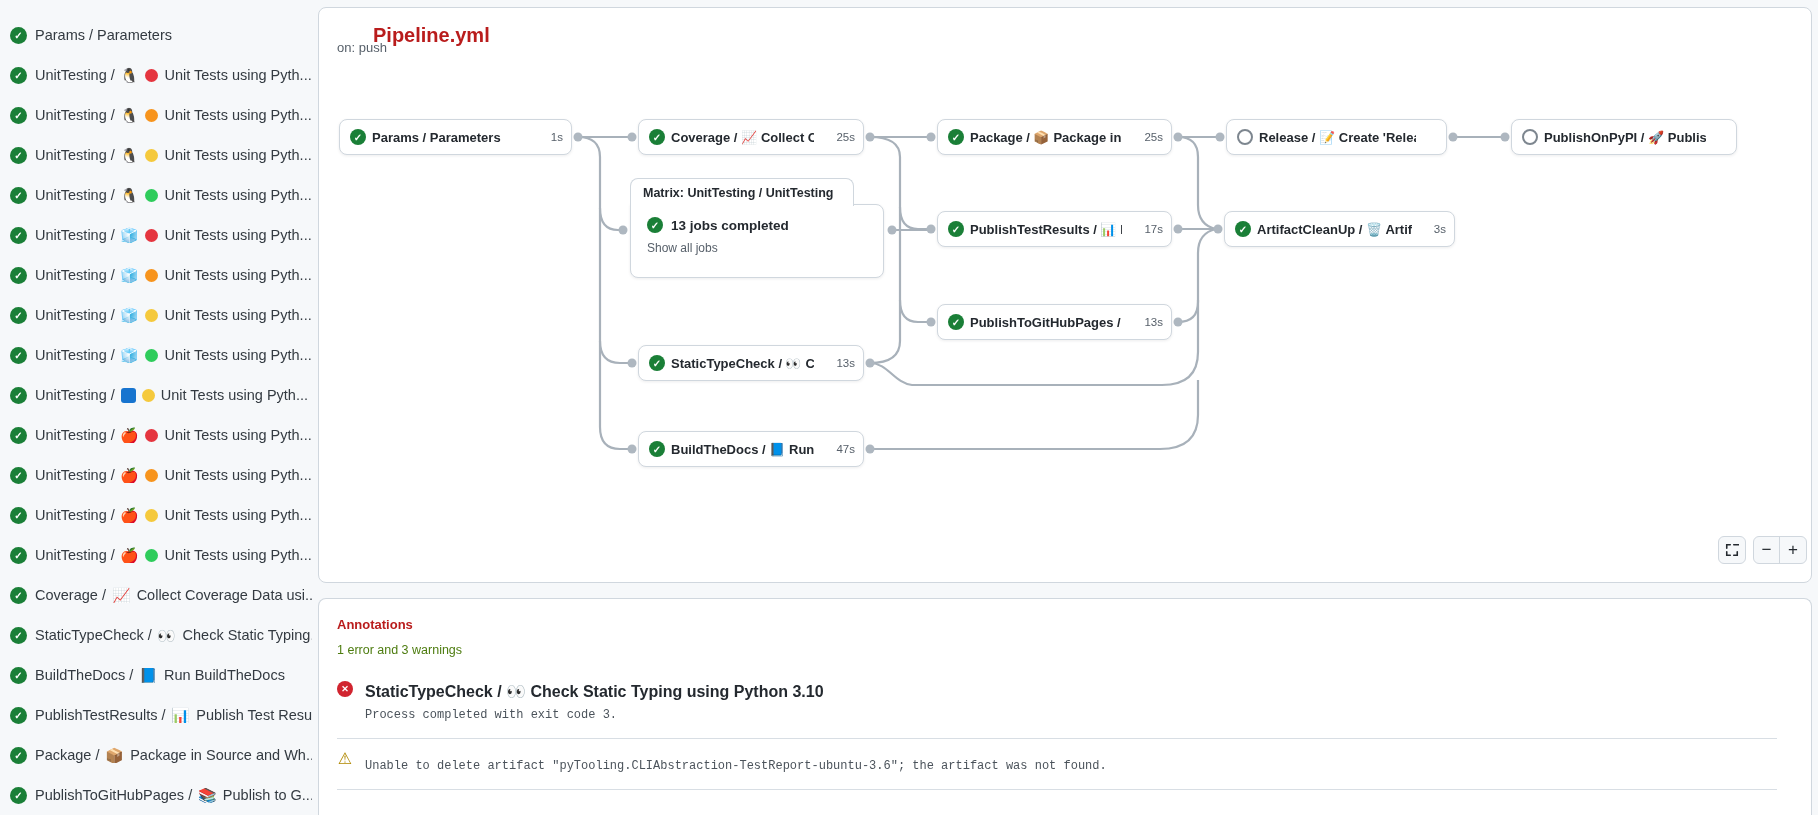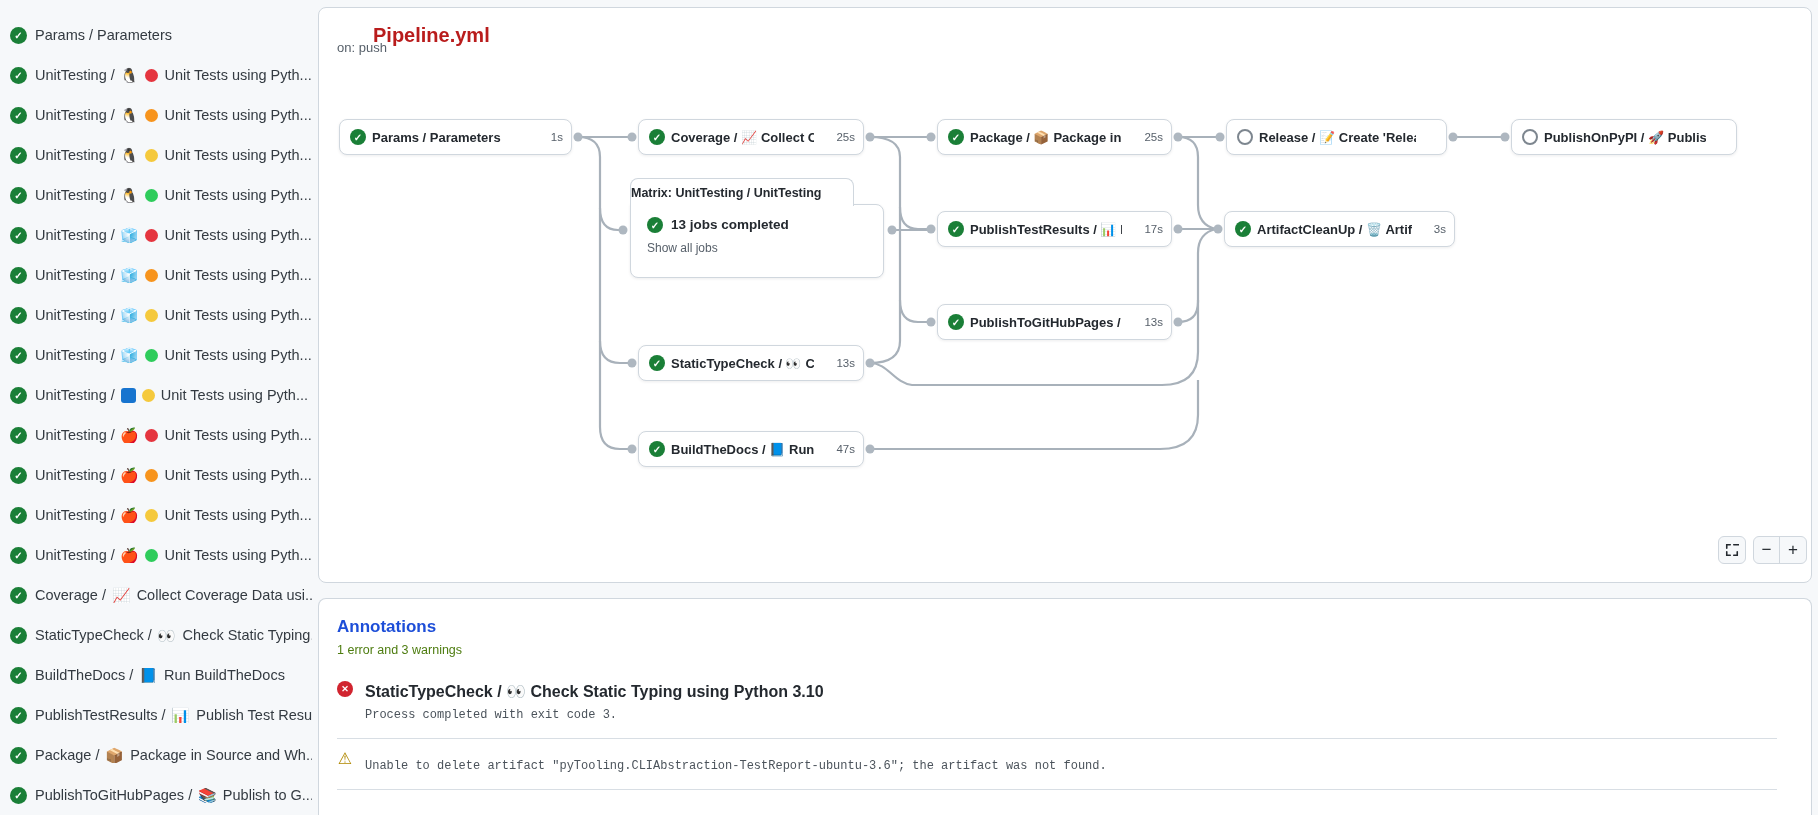--- a/index.html
+++ b/index.html
@@ -57,49 +57,49 @@
     padding:0 8px 0 10px; cursor:pointer;
   }
   .nlabel { font-size:13px; font-weight:600; color:#24292f; white-space:nowrap; overflow:hidden; flex:1; }
   .ndur   { font-size:11.5px; color:#57606a; flex:none; margin-left:16px;text-align:center; }
 
   
   .matrix-tab {
     position:absolute; left:630px; top:178px; width:224px; height:28px; z-index:3;
     background:#fff; border:1px solid #d0d7de; border-bottom:none;
     border-radius:8px 8px 0 0;
-    display:flex; align-items:center; padding:0 0;
+    display:flex; align-items:center; padding:0 12px;
     font-size:12.5px; font-weight:600; color:#24292f;
   }
   .matrix-body {
     position:absolute; left:630px; top:204px; width:254px; height:74px; z-index:2;
     background:#fff; border:1px solid #d0d7de; border-radius:0 8px 8px 8px;
     box-shadow:0 1px 3px rgba(27,31,36,.08);
     padding:12px 16px; cursor:pointer;
   }
-  .matrix-row1 { display:flex; align-items:flex-start; gap:8px; font-size:13.5px; font-weight:600; color:#24292f; }
+  .matrix-row1 { display:flex; align-items:center; gap:8px; font-size:13.5px; font-weight:600; color:#24292f; }
   .matrix-link { margin-top:8px; font-size:12px; color:#57606a; cursor:pointer; }
 
   
   .fs-btn {
     position:absolute; left:1399px; top:528px; width:28px; height:28px;
     background:#f6f8fa; border:1px solid #d0d7de; border-radius:6px;
     display:flex; align-items:center; justify-content:center; cursor:pointer;
   }
   .zoom-pair {
     position:absolute; left:1434px; top:528px; width:54px; height:28px;
     background:#f6f8fa; border:1px solid #d0d7de; border-radius:6px;
     display:flex; overflow:hidden;
   }
   .zbtn { width:50%; display:flex; align-items:center; justify-content:center;
           font-size:17px; color:#24292f; cursor:pointer; }
   .zbtn.minus { border-right:1px solid #d0d7de; }
 
   
-  .ann-head    { position:absolute; left:18px; top:18px; font-size:17px; font-weight:600; color:#1d4ed8; }
+  .ann-head    { position:absolute; left:18px; top:18px; font-size:13px; font-weight:600; color:#b91c1c; }
   .ann-summary { position:absolute; left:18px; top:44px; font-size:12.5px; color:#4d7c0f; }
   .ann-list    { position:absolute; left:18px; top:70px; width:1440px; }
   .ann-row     { position:relative; padding:13px 0 16px 28px; border-bottom:1px solid #d8dee4; }
   .ann-icon    { position:absolute; left:0; top:12px; width:16px; height:16px; border-radius:50%;
                  display:flex; align-items:center; justify-content:center; }
   .ann-icon.error { background:#d1242f; }
   .ann-icon.error::after { content:"✕"; color:#fff; font-size:9px; font-weight:bold; }
   .ann-icon.warning::after { content:"⚠"; color:#b08800; font-size:16px; line-height:1; }
   .ann-title { font-size:16px; font-weight:600; color:#24292f; }
   .ann-msg   { margin-top:7px; font-family:"Liberation Mono", monospace; font-size:12px; color:#4b535b; }

